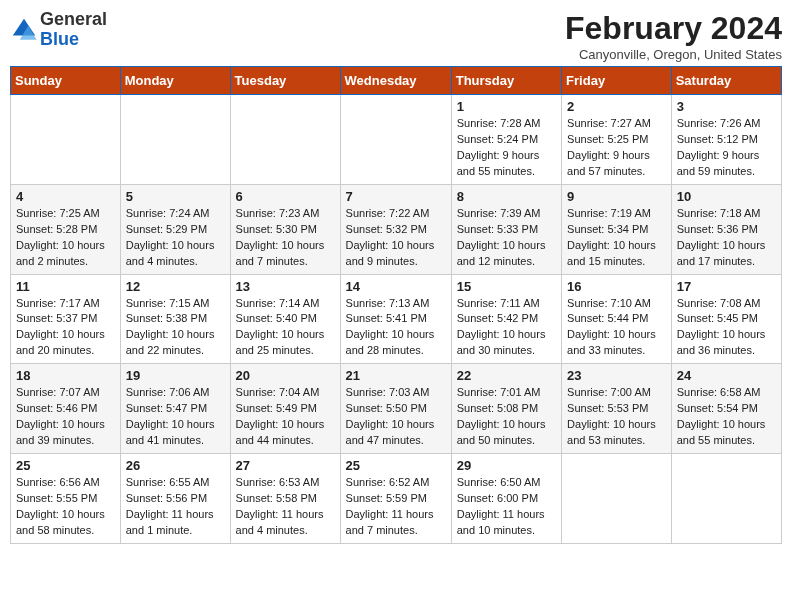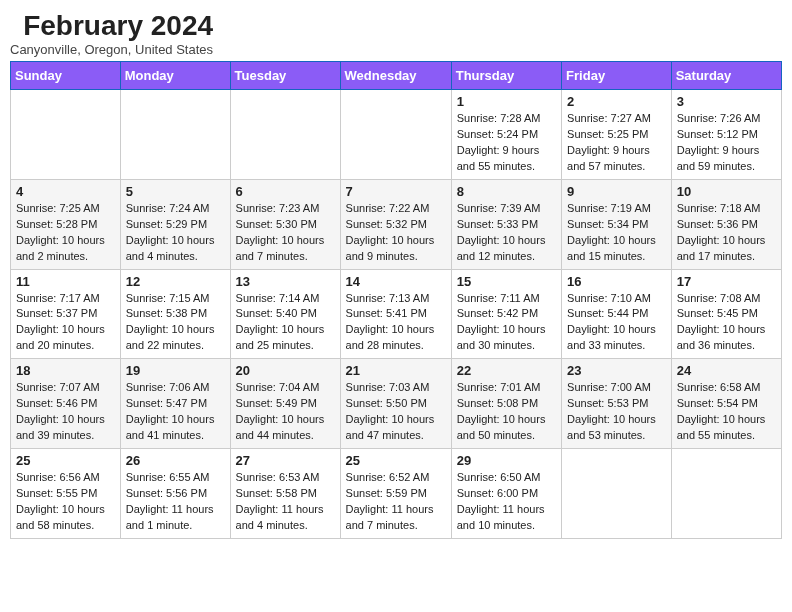--- a/index.html
+++ b/index.html
@@ -29,36 +29,36 @@
     .logo-general { color: #333; }
     .logo-blue { color: #1565C0; }
     .logo-icon {
       width: 28px;
       height: 28px;
     }
     .title-block {
       text-align: right;
     }
     .title-block h1 {
-      font-size: 28px;
+      font-size: 32px;
       font-weight: bold;
       color: #222;
     }
     .title-block h2 {
       font-size: 13px;
       font-weight: normal;
       color: #444;
     }
     .calendar {
       width: 100%;
       border-collapse: collapse;
       border: 1px solid #ccc;
     }
     .calendar th {
-      background-color: #8b5cf6;
+      background-color: #c2410c;
       color: #fff;
       font-size: 13px;
       font-weight: bold;
       padding: 6px 4px;
       text-align: left;
       border: 1px solid #1565C0;
     }
     .calendar td {
       vertical-align: top;
       border: 1px solid #ccc;
@@ -82,20 +82,32 @@
       font-size: 11px;
       line-height: 1.45;
       color: #222;
     }
     .empty { background: #fff !important; }
   </style>
 </head>
 <body>
 
 <div class="header">
+  <div class="logo">
+    <svg class="logo-icon" viewBox="0 0 40 40">
+      <polygon points="20,4 36,28 4,28" fill="#1565C0"></polygon>
+      <polygon points="26,14 38,34 14,34" fill="#4da6e8" opacity="0.7"></polygon>
+    </svg>
+    <div>
+      <div class="logo-text">
+        <span class="logo-general">General</span><br>
+        <span class="logo-blue">Blue</span>
+      </div>
+    </div>
+  </div>
   <div class="title-block">
     <h1>February 2024</h1>
     <h2>Canyonville, Oregon, United States</h2>
   </div>
 </div>
 
 <table class="calendar">
   <thead>
     <tr>
     <th>Sunday</th>

